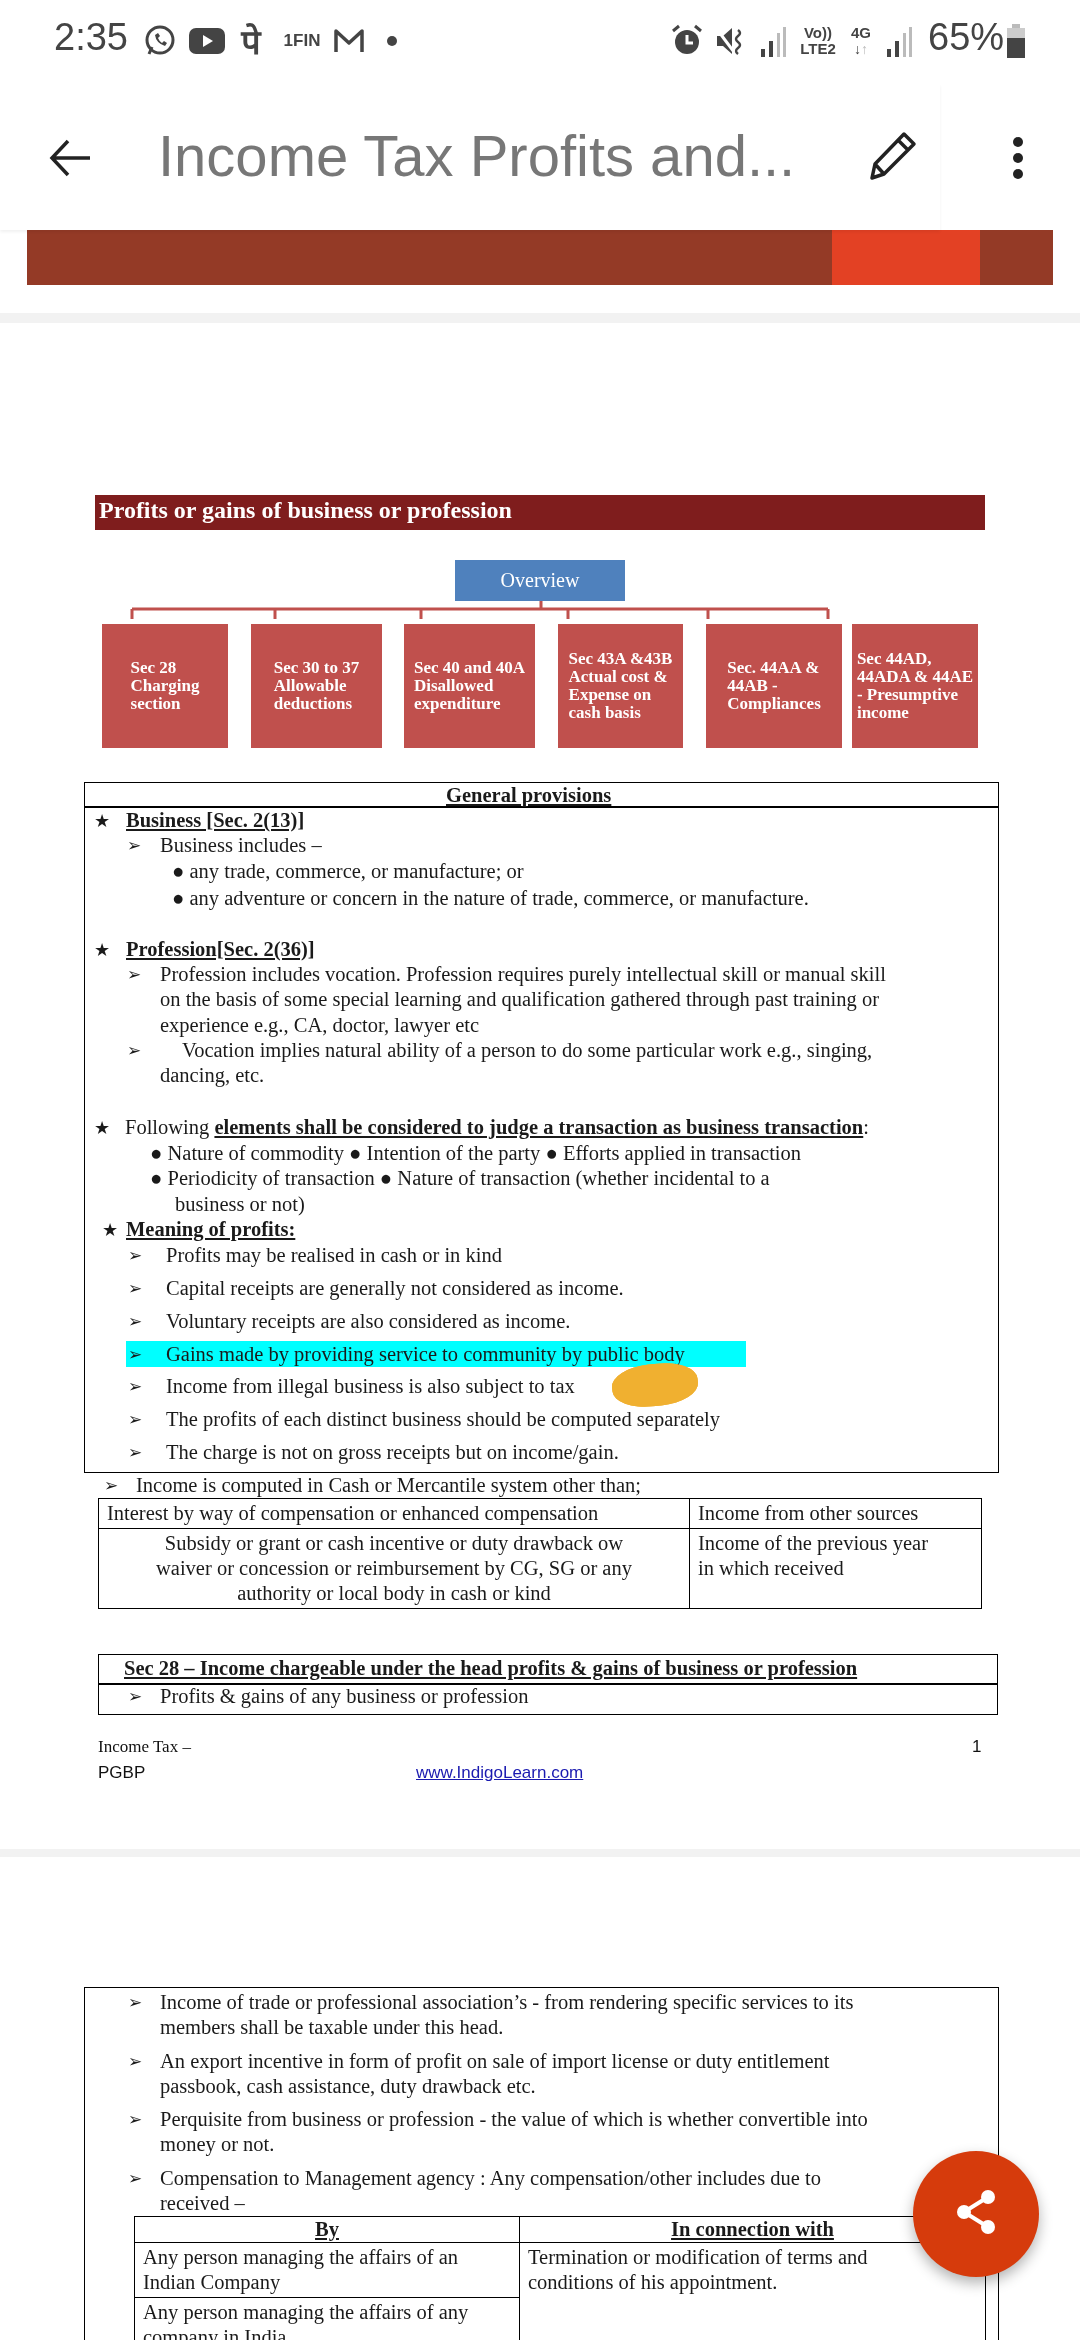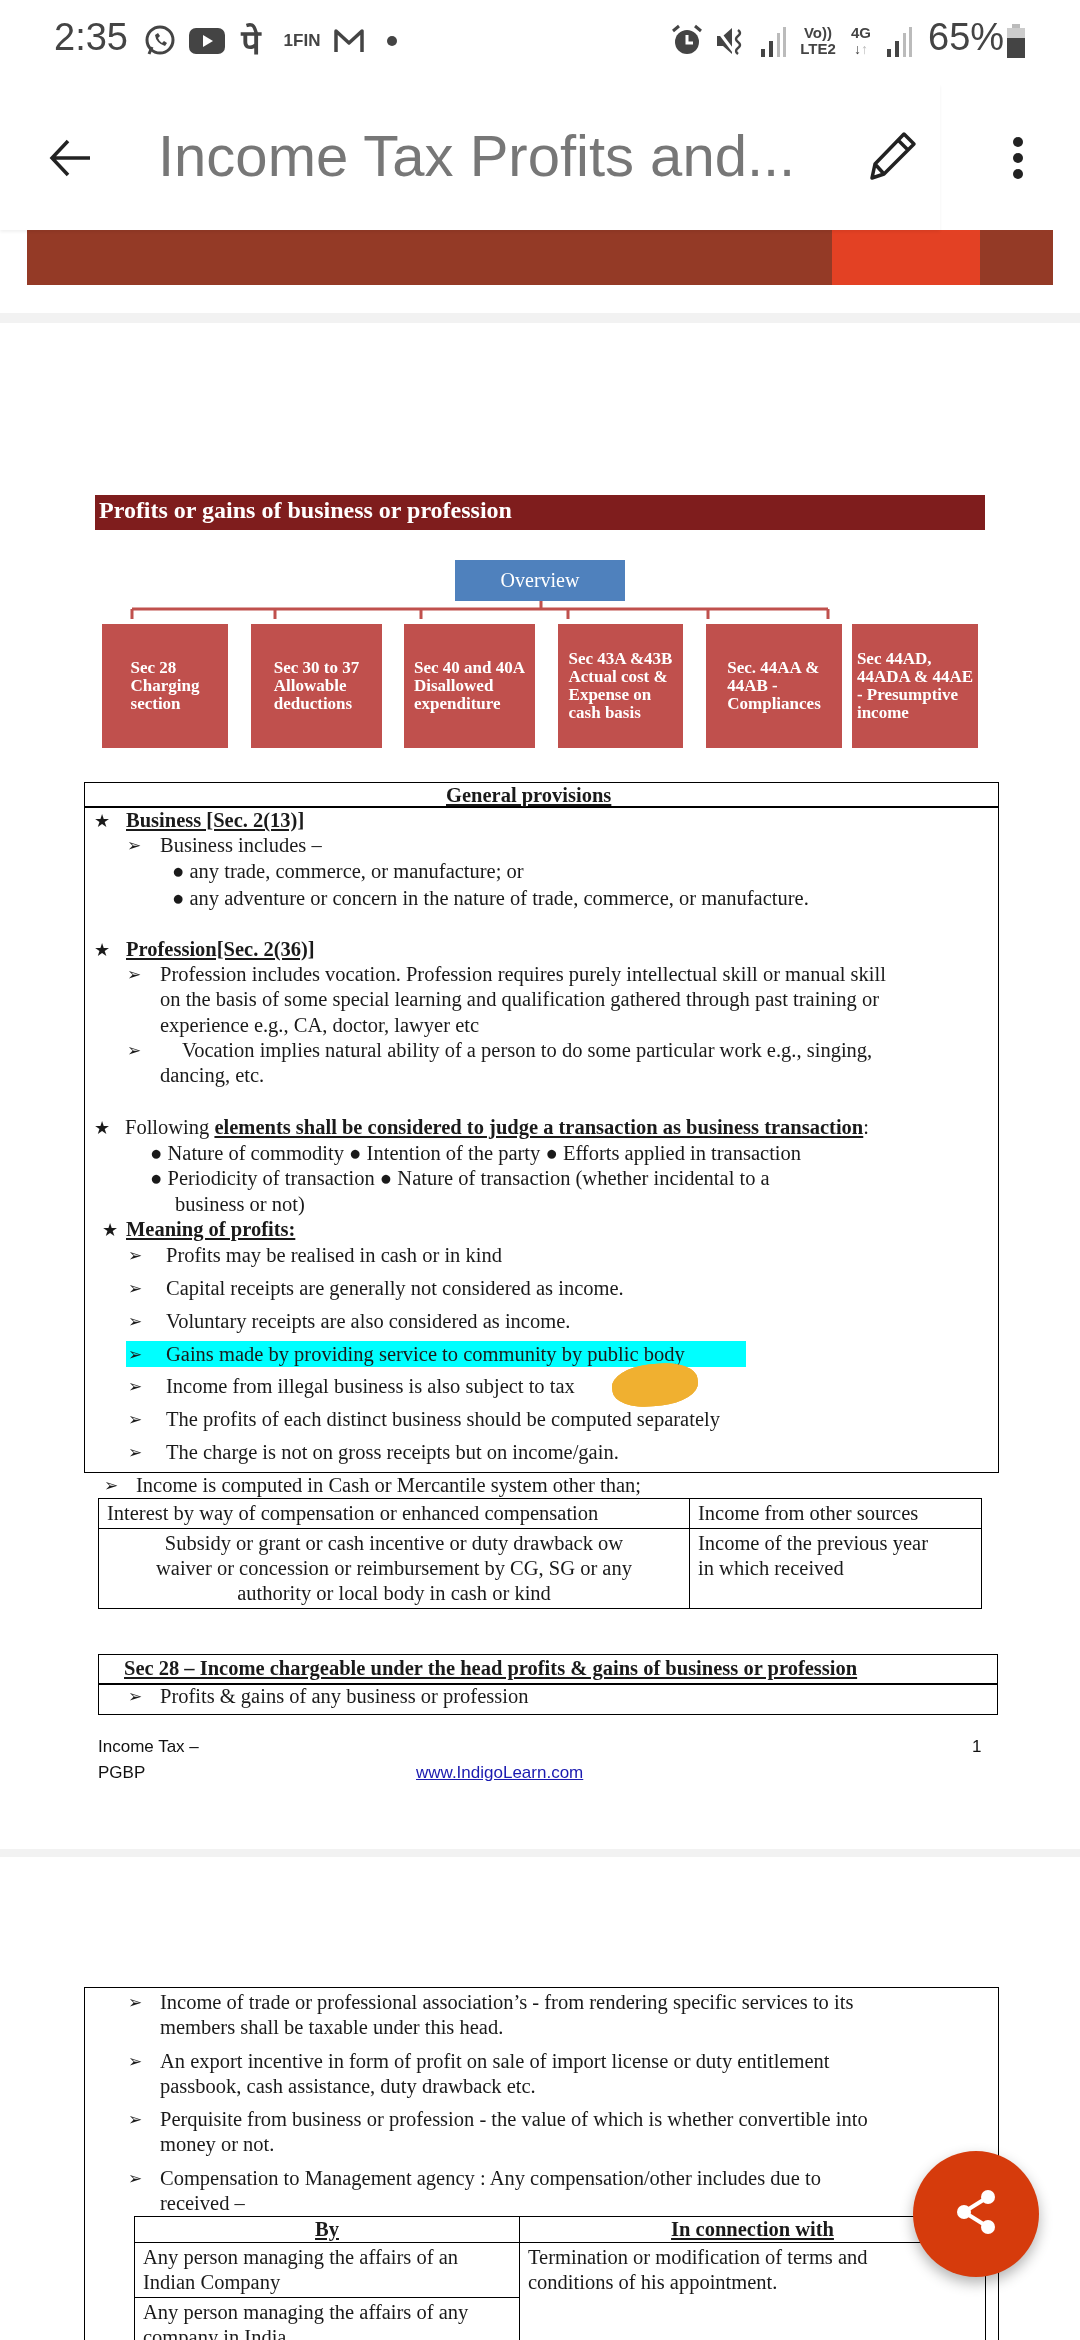--- a/index.html
+++ b/index.html
@@ -260,21 +260,21 @@
   </tr>
 </tbody>
   </table>
 
 <div class="frame" style="left:98px;top:1654px;width:898px;height:59px;"></div>
 <div class="abs" style="left:98px;top:1683px;width:900px;height:1.5px;background:#000;"></div>
 <div class="txt b" style="left:124px;top:1656px;">Sec 28 – Income chargeable under the head profits &amp; gains of business or profession</div>
 <span class="arrow" style="left:128px;top:1686px;">➢</span>
 <div class="txt" style="left:160px;top:1684px;">Profits &amp; gains of any business or profession</div>
 
-<div class="footer" style="left:98px;top:1737px;">Income Tax –</div>
+<div class="footer" style="left:98px;top:1737px;font-family:Liberation Serif, serif;">Income Tax –</div>
 <div class="footer" style="left:98px;top:1763px;">PGBP</div>
 <div class="footer link" style="left:416px;top:1763px;">www.IndigoLearn.com</div>
 <div class="footer" style="left:972px;top:1737px;">1</div>
 
 <div class="page-gap" style="top:1849px;height:8px;"></div>
 
 <div class="frame" style="left:84px;top:1987px;width:913px;height:380px;border-bottom:none;"></div>
 <span class="arrow" style="left:128px;top:1992px;">➢</span>
 <div class="txt" style="left:160px;top:1990px;">Income of trade or professional association’s - from rendering specific services to its</div>
 <div class="txt" style="left:160px;top:2015px;">members shall be taxable under this head.</div>

